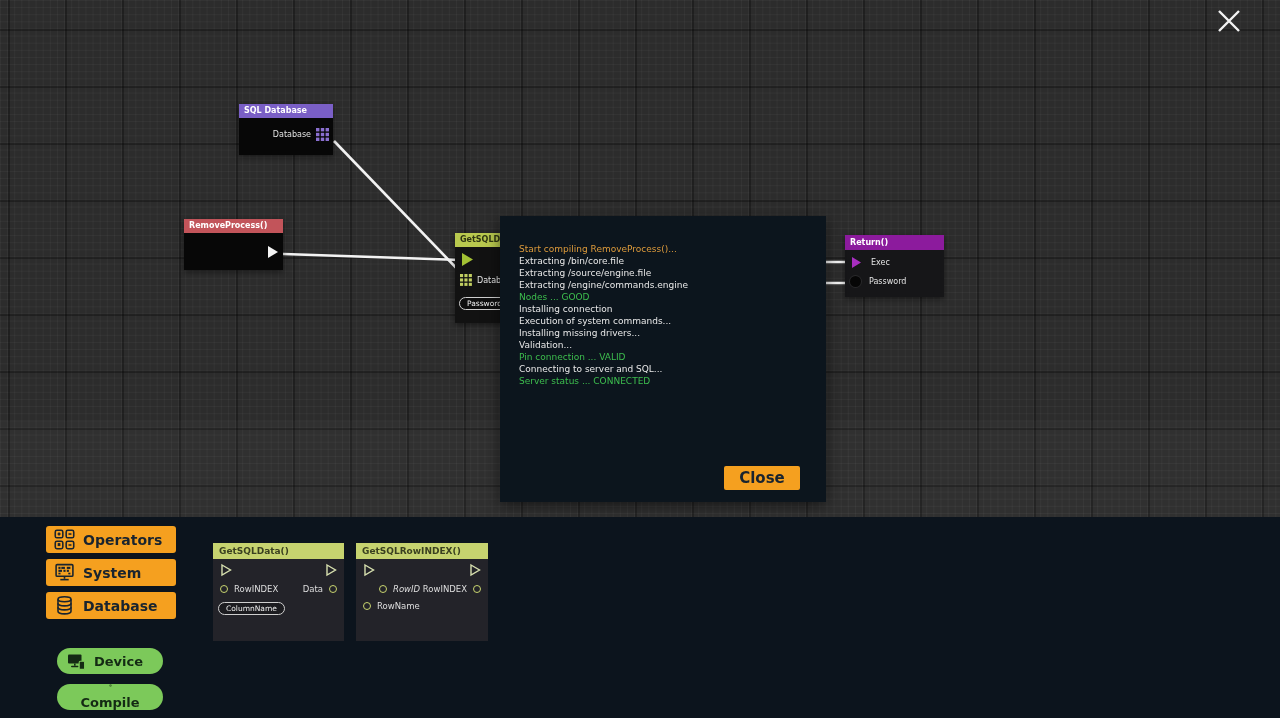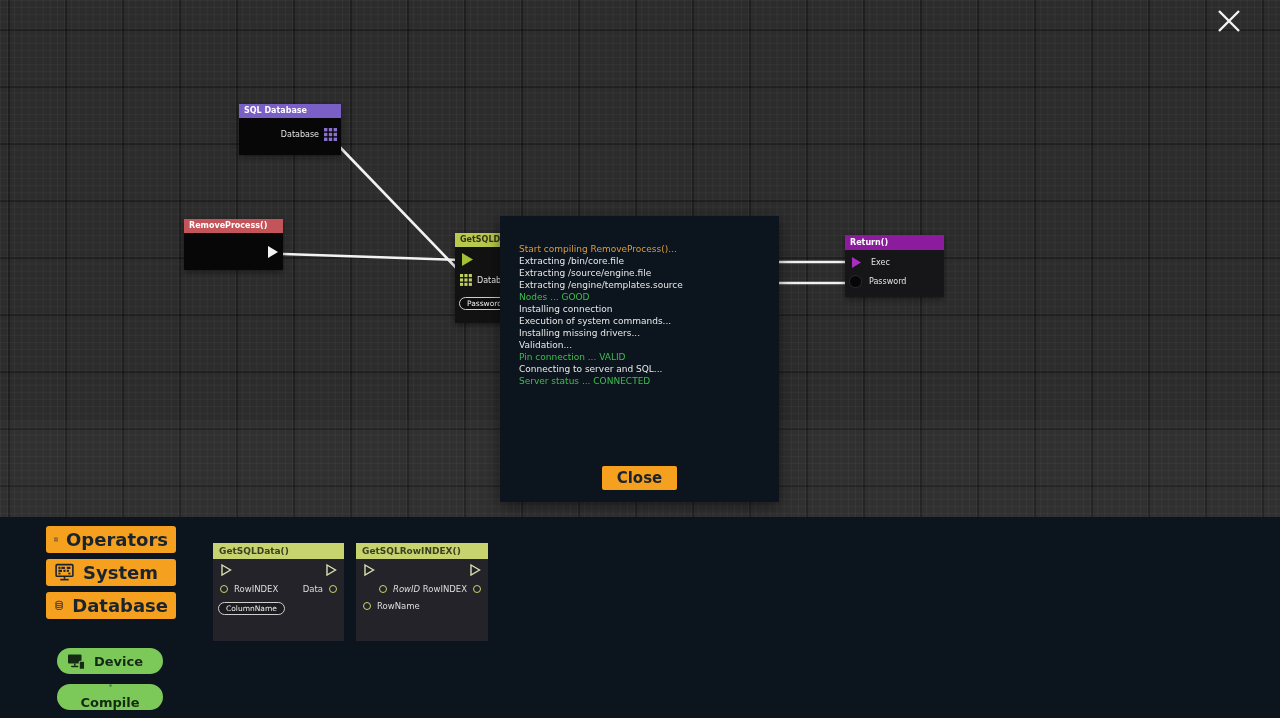--- a/index.html
+++ b/index.html
@@ -32,21 +32,21 @@
   .hdr-purple  { background:#7a5fc6; }
   .hdr-red     { background:#c2545a; }
   .hdr-magenta { background:#8c1b9d; }
   .hdr-lime    { background:#b9c94e; color:#2f3513 !important; }
 
   .pin-label { font-size:8px; color:#e3e3e3; }
   .pill { display:inline-block; border:1px solid #cfcfcf; border-radius:8px;
           color:#eee; font-size:7.5px; padding:1px 7px; background:rgba(0,0,0,0.2); }
 
   
-  .n-sqldb { left:239px; top:104px; width:102px; }
+  .n-sqldb { left:239px; top:104px; width:94px; }
   .n-sqldb .node-body { height:37px; }
   .n-sqldb .outrow { position:absolute; right:4px; top:10px; display:flex;
                      align-items:center; gap:5px; }
 
   
   .n-remove { left:163px; top:219px; width:99px;margin-left:21px; }
   .n-remove .node-body { height:37px; }
   .n-remove .exec-out { position:absolute; right:3px; top:12px; }
 
   
@@ -61,39 +61,39 @@
   .n-return { left:845px; top:235px; width:99px; }
   .n-return .node-header { height:15px; line-height:15px; }
   .n-return .node-body { height:47px; background:#161618; }
   .n-return .prow { position:absolute; left:5px; display:flex; align-items:center; gap:8px; }
   .n-return .prow.r1 { top:6px; }
   .n-return .prow.r2 { top:26px; }
   .dot-black { width:11px; height:11px; border-radius:50%; background:#060606;
                box-shadow:0 0 0 1px rgba(255,255,255,0.08); }
 
   
-  .modal { position:absolute; left:500px; top:216px; width:279px; height:286px;
-           background:#0c151d; display:flex; flex-direction:column;
+  .modal { position:absolute; left:500px; top:216px; width:326px; height:286px;
+           background:#0c151d; display:flex; 
            box-shadow:0 4px 14px rgba(0,0,0,0.5); }
   .log { padding:27px 10px 0 19px; }
   .log-line { font-size:9px; line-height:12px; color:#e8e8e8; white-space:nowrap; }
   .log-line.s-warn { color:#de9b3b; }
   .log-line.s-ok   { color:#3dbe4e; }
   .close-btn { margin:auto auto 12px auto; background:#f5a01f; border:none;
                color:#19242f; font-family:"DejaVu Sans", sans-serif;
                font-size:15px; font-weight:bold; padding:3px 15px;
                border-radius:2px; cursor:pointer; }
 
   
   .bottom-panel { position:absolute; left:0; top:517px; width:1280px; height:201px;
                   background:#0c141d; }
   .cat-btn { position:absolute; left:46px; width:130px; height:27px;
              background:#f5a01f; border:none; border-radius:3px; cursor:pointer;
              display:flex; align-items:center; gap:8px; padding:0 8px;
-             font-family:"DejaVu Sans", sans-serif; font-size:18px; font-weight:bold;
+             font-family:"DejaVu Sans", sans-serif; font-size:14px; font-weight:bold;
              color:#19242f; }
   .cat-0 { top:9px; } .cat-1 { top:42px; } .cat-2 { top:75px; }
   .act-btn { position:absolute; left:57px; width:106px; height:26px;
              background:#7cc95a; border:none; border-radius:13px; cursor:pointer;
              display:flex; align-items:center; gap:8px; padding:0 10px;
              font-family:"DejaVu Sans", sans-serif; font-size:13px; font-weight:bold;
              color:#142a14; }
   .act-0 { top:131px; } .act-1 { top:167px;flex-direction:column; }
 
   
@@ -204,21 +204,21 @@
         </div>
       </div>
     </div>
   </div>
 
   <div class="modal">
     <div class="log">
       <div class="log-line s-warn">Start compiling RemoveProcess()...</div>
       <div class="log-line">Extracting /bin/core.file</div>
       <div class="log-line">Extracting /source/engine.file</div>
-      <div class="log-line">Extracting /engine/templates.source</div>
+      <div class="log-line">Extracting /engine/commands.engine</div>
       <div class="log-line s-ok">Nodes ... GOOD</div>
       <div class="log-line">Installing connection</div>
       <div class="log-line">Execution of system commands...</div>
       <div class="log-line">Installing missing drivers...</div>
       <div class="log-line">Validation...</div>
       <div class="log-line s-ok">Pin connection ... VALID</div>
       <div class="log-line">Connecting to server and SQL...</div>
       <div class="log-line s-ok">Server status ... CONNECTED</div>
     </div>
     <button class="close-btn">Close</button>

